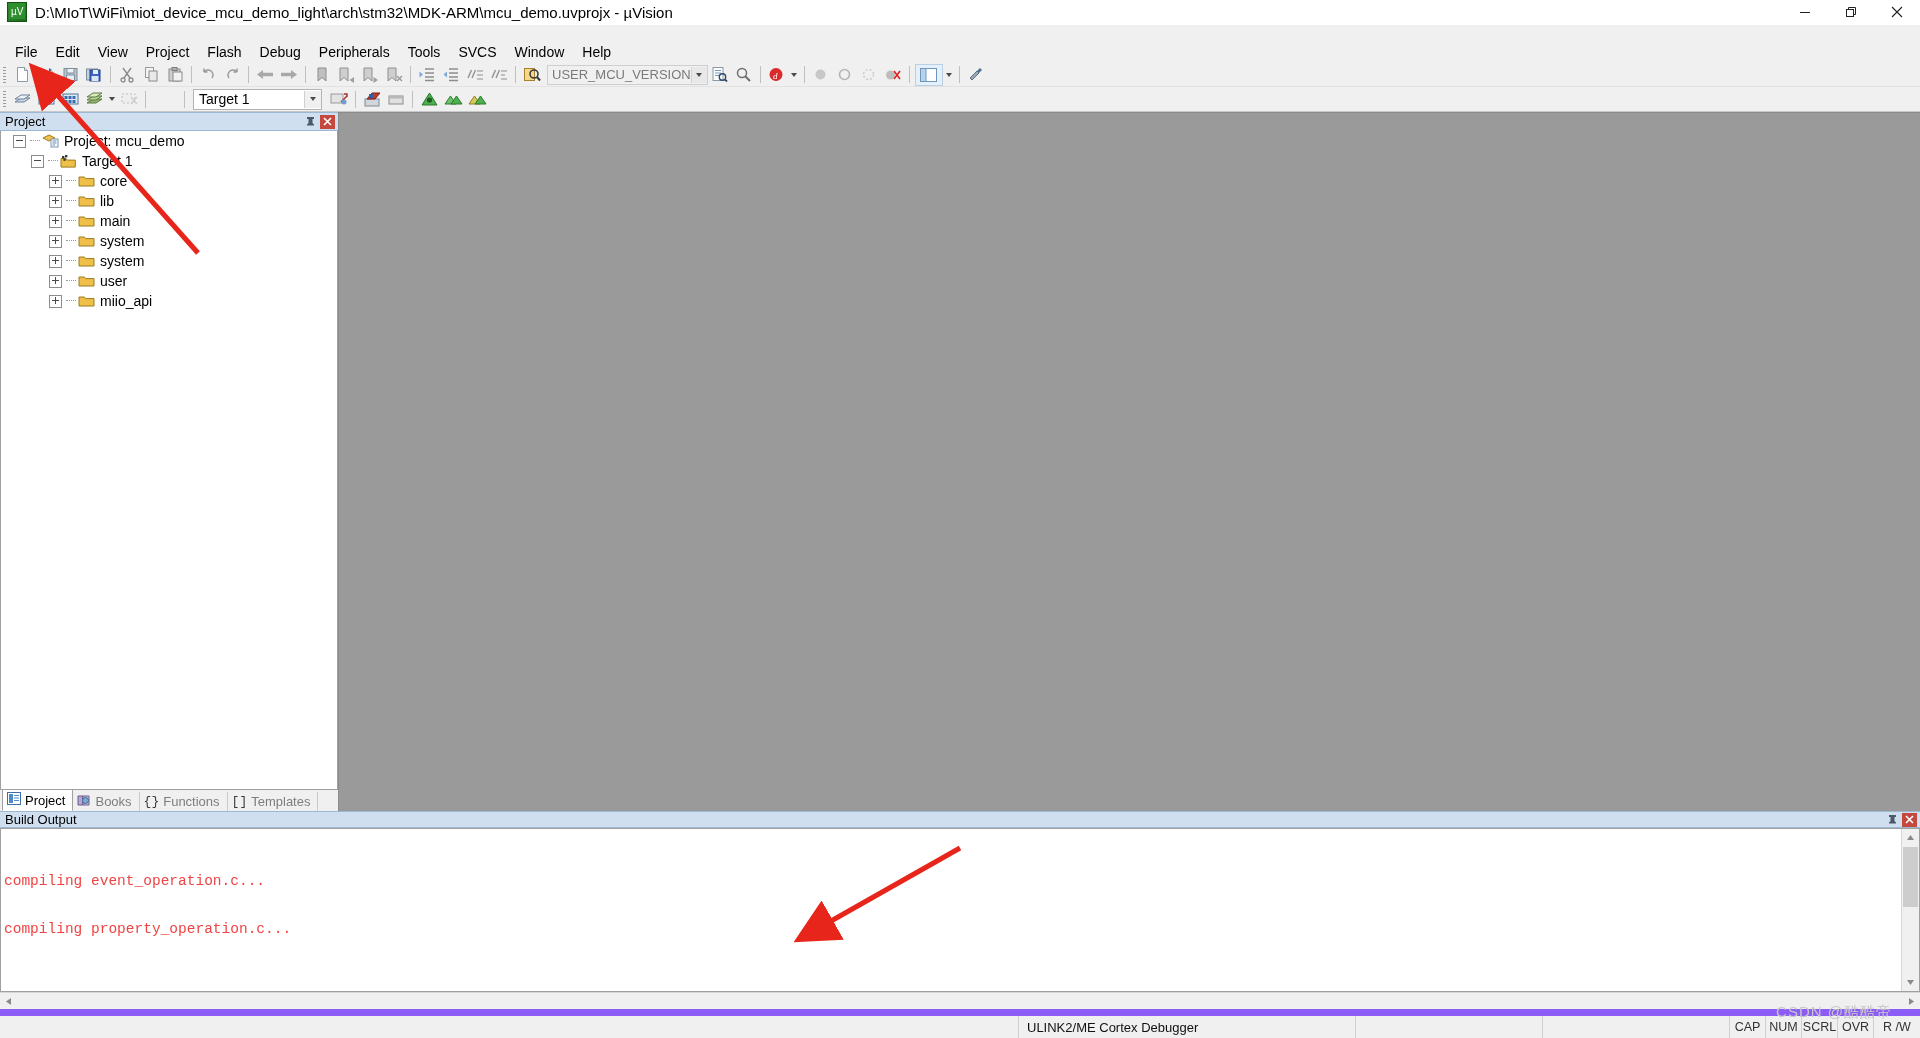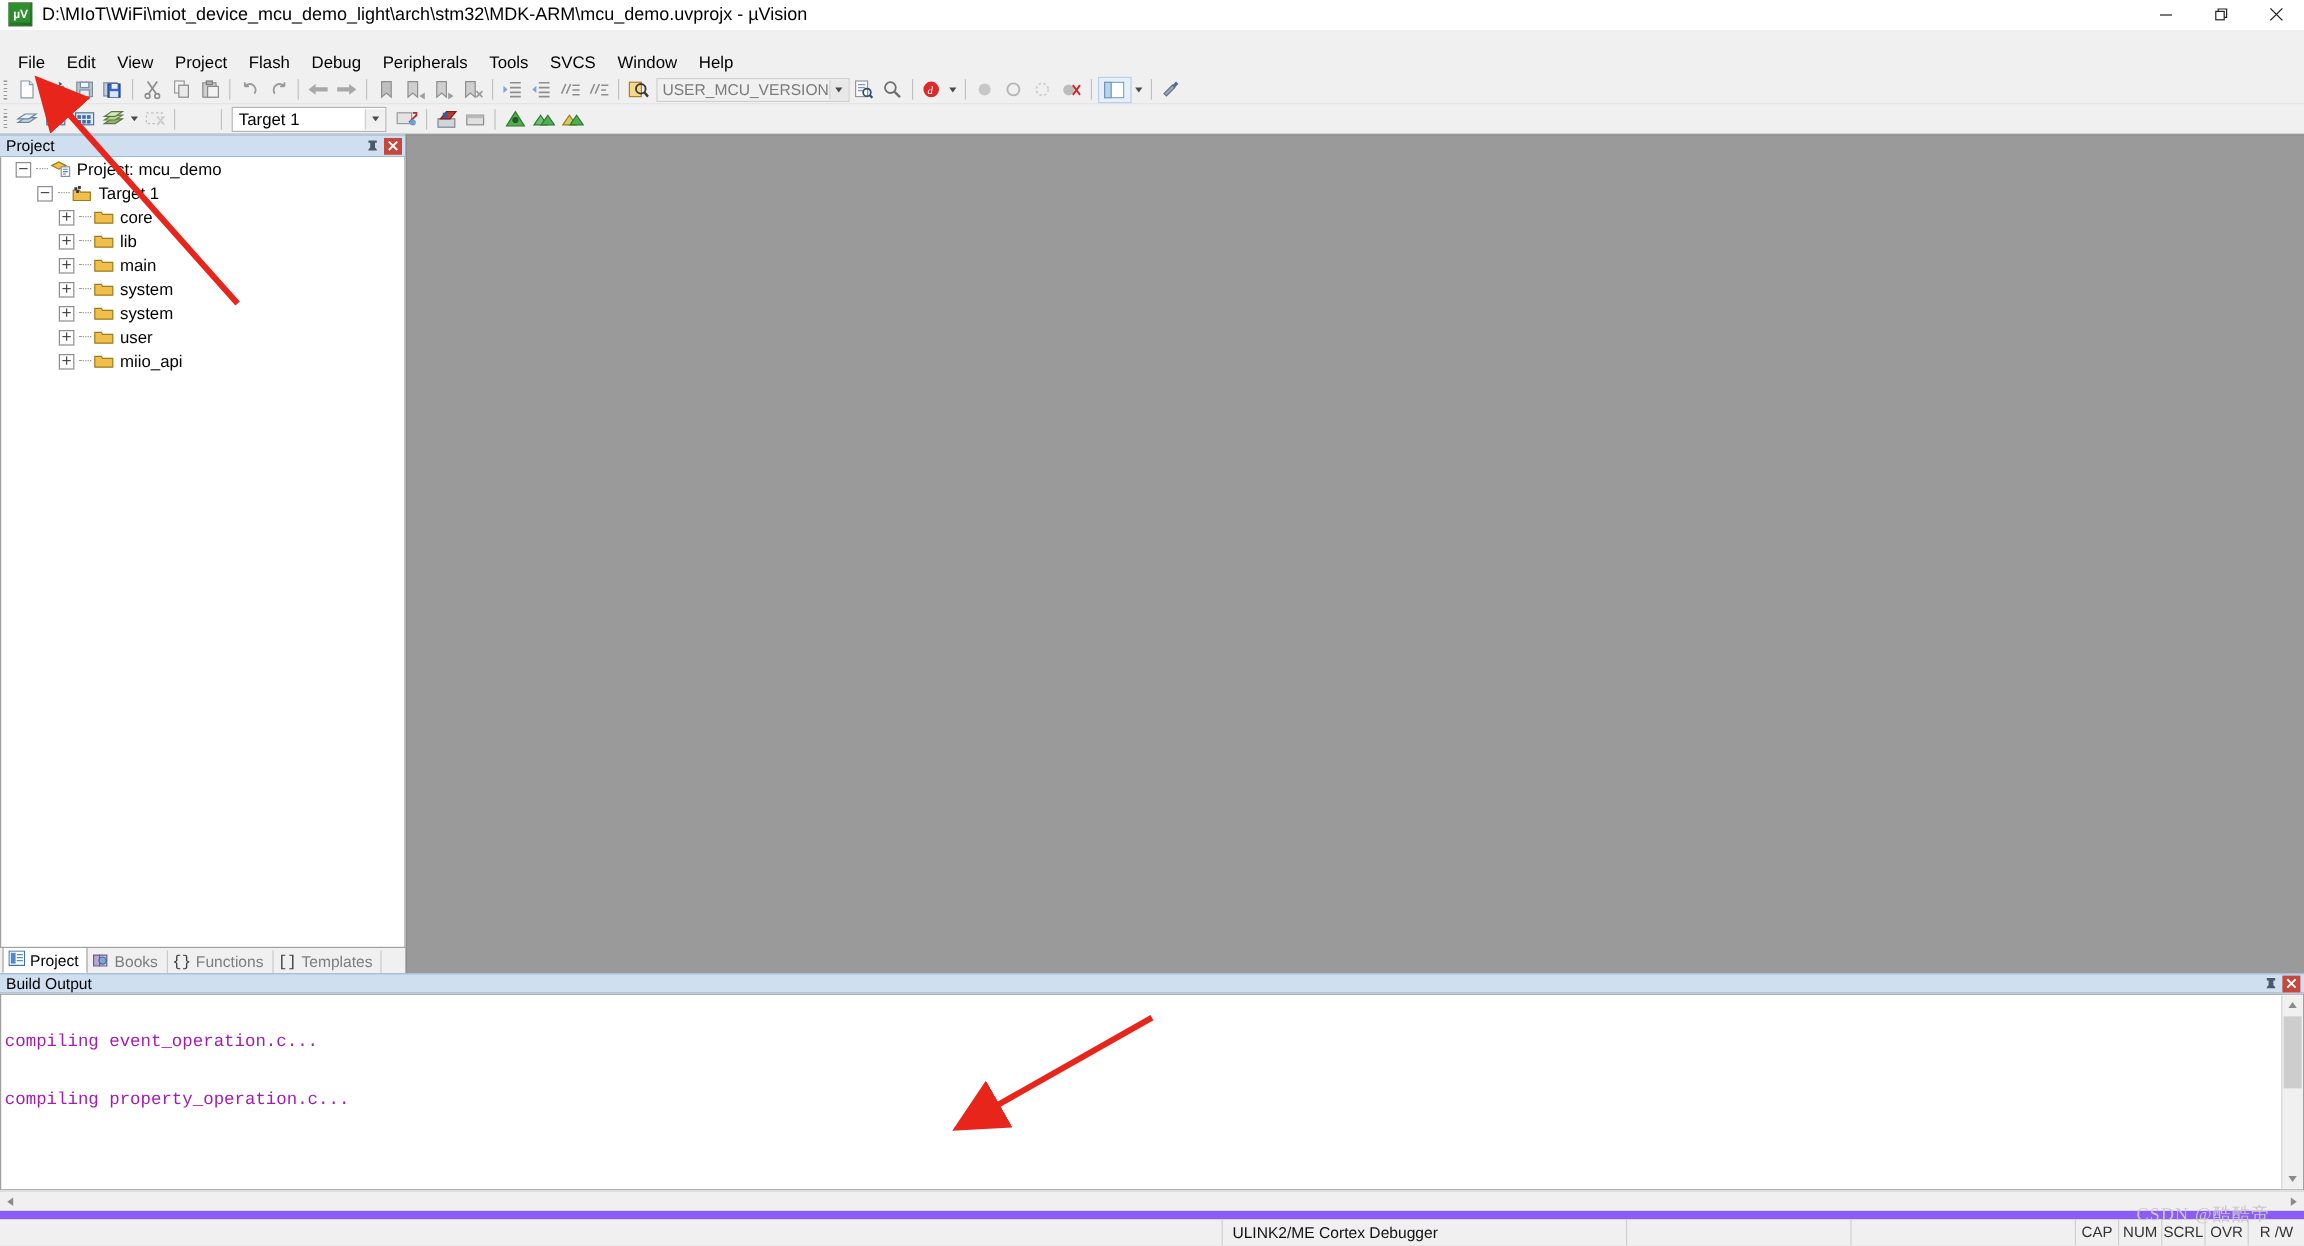--- a/index.html
+++ b/index.html
@@ -29,21 +29,21 @@
     flex: 0 0 auto;
     border-bottom: 1px solid #ffffff;
   }
   .titlebar .app-icon {
     width: 18px; height: 18px;
     margin-left: 7px; margin-right: 8px;
     background: linear-gradient(135deg,#2e8b2e,#1d6b1d);
     border: 1px solid #125512;
     color: #fff;
     font-size: 10px;
-    font-weight: bold;
+    font-weight: normal;
     line-height: 18px;
     text-align: center;
     font-family: "Liberation Sans", sans-serif;
   }
   .titlebar .title-text {
     font-size: 15px;
     color: #000;
     white-space: nowrap;
   }
   .titlebar .win-buttons {
@@ -263,22 +263,22 @@
     background: #ffffff;
     border: 1px solid #a0a0a0;
     display: flex;
     min-height: 0;
   }
   .build-text {
     flex: 1 1 auto;
     font-family: "Liberation Mono", monospace;
     font-size: 14.5px;
     line-height: 16px;
-    color: #a21caf;
-    padding: 0 0 0 3px;
+    color: #ef4444;
+    padding: 12px 0 0 3px;
     overflow: hidden;
     white-space: pre;
   }
   .build-line { height: 16px; }
   .build-scroll {
     width: 17px;
     background: #f0f0f0;
     border-left: 1px solid #d6d6d6;
     display: flex; flex-direction: column; align-items:center;
     flex: 0 0 auto;
@@ -308,21 +308,21 @@
   .st-flex { flex: 1 1 auto; }
   .st-ind { width: 35px; justify-content:center; padding:0; font-size:12.5px; color:#333;}
 
   
   .arrow-svg { position:absolute; left:0; top:0; pointer-events:none; }
   .watermark {
     position: absolute;
     right: 28px; bottom: 16px;
     font-size: 15px;
     color: #c8c8c8;
-    font-family: Liberation Serif, serif;
+    font-family: Liberation Sans, sans-serif;
     letter-spacing: 1px;
   }
 </style>
 </head>
 <body>
 
 <div id="app">
 
   <div class="titlebar">
     <div class="app-icon">

